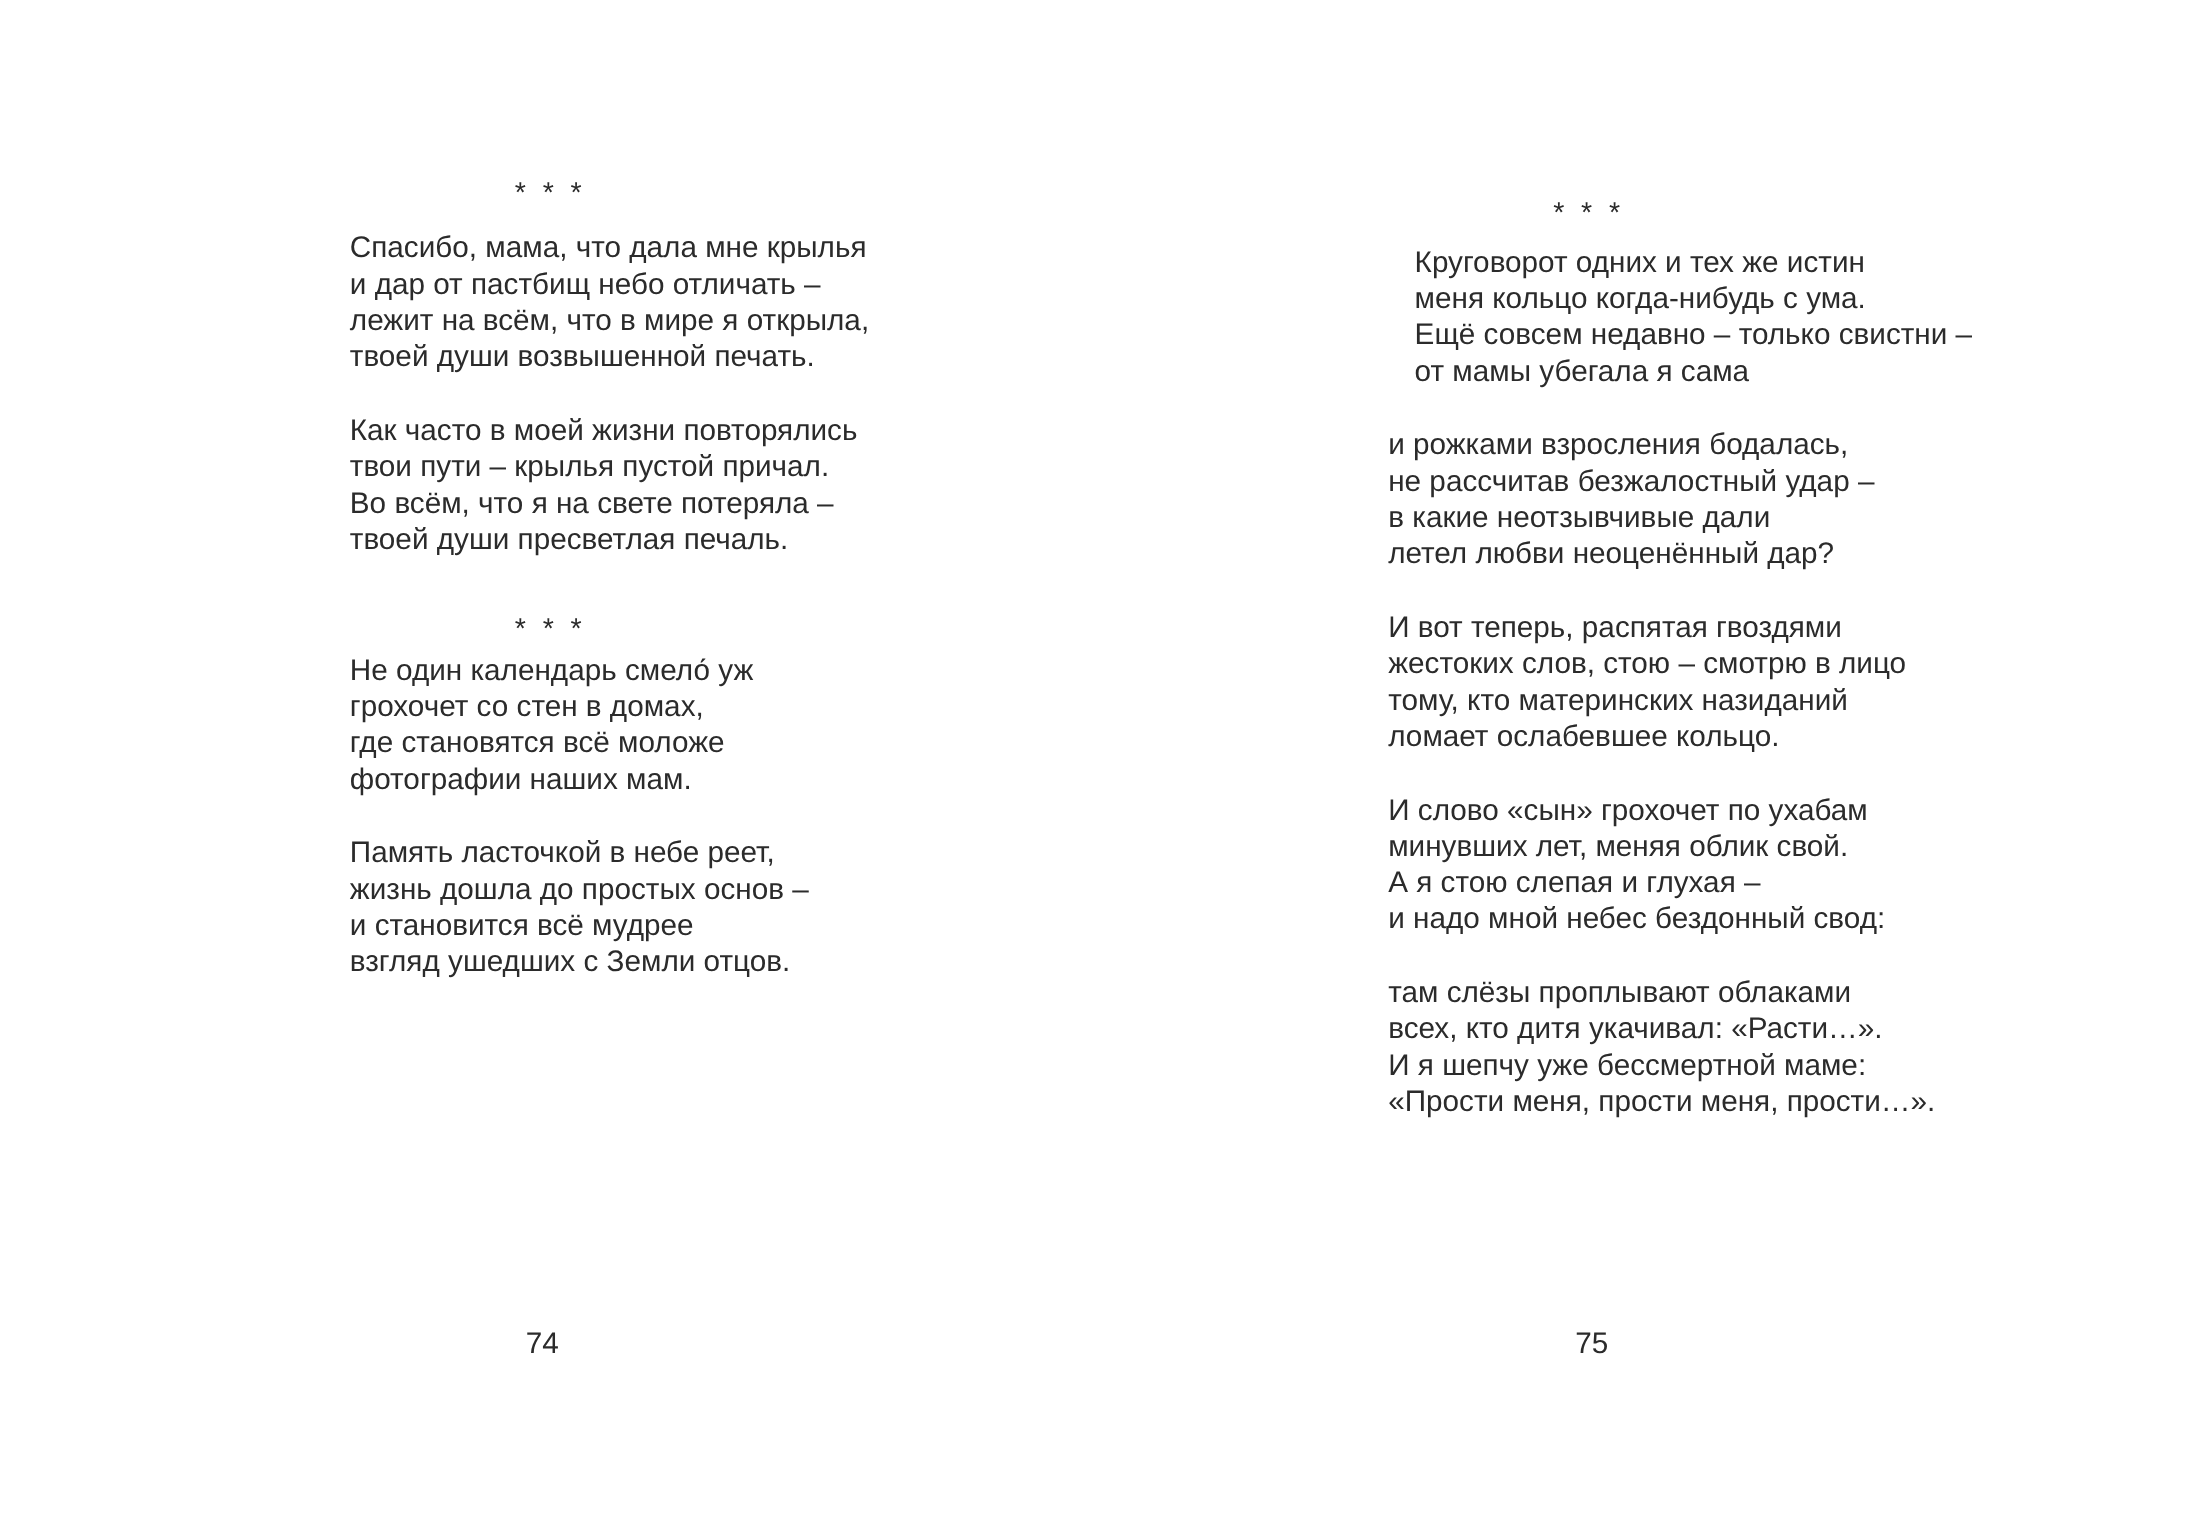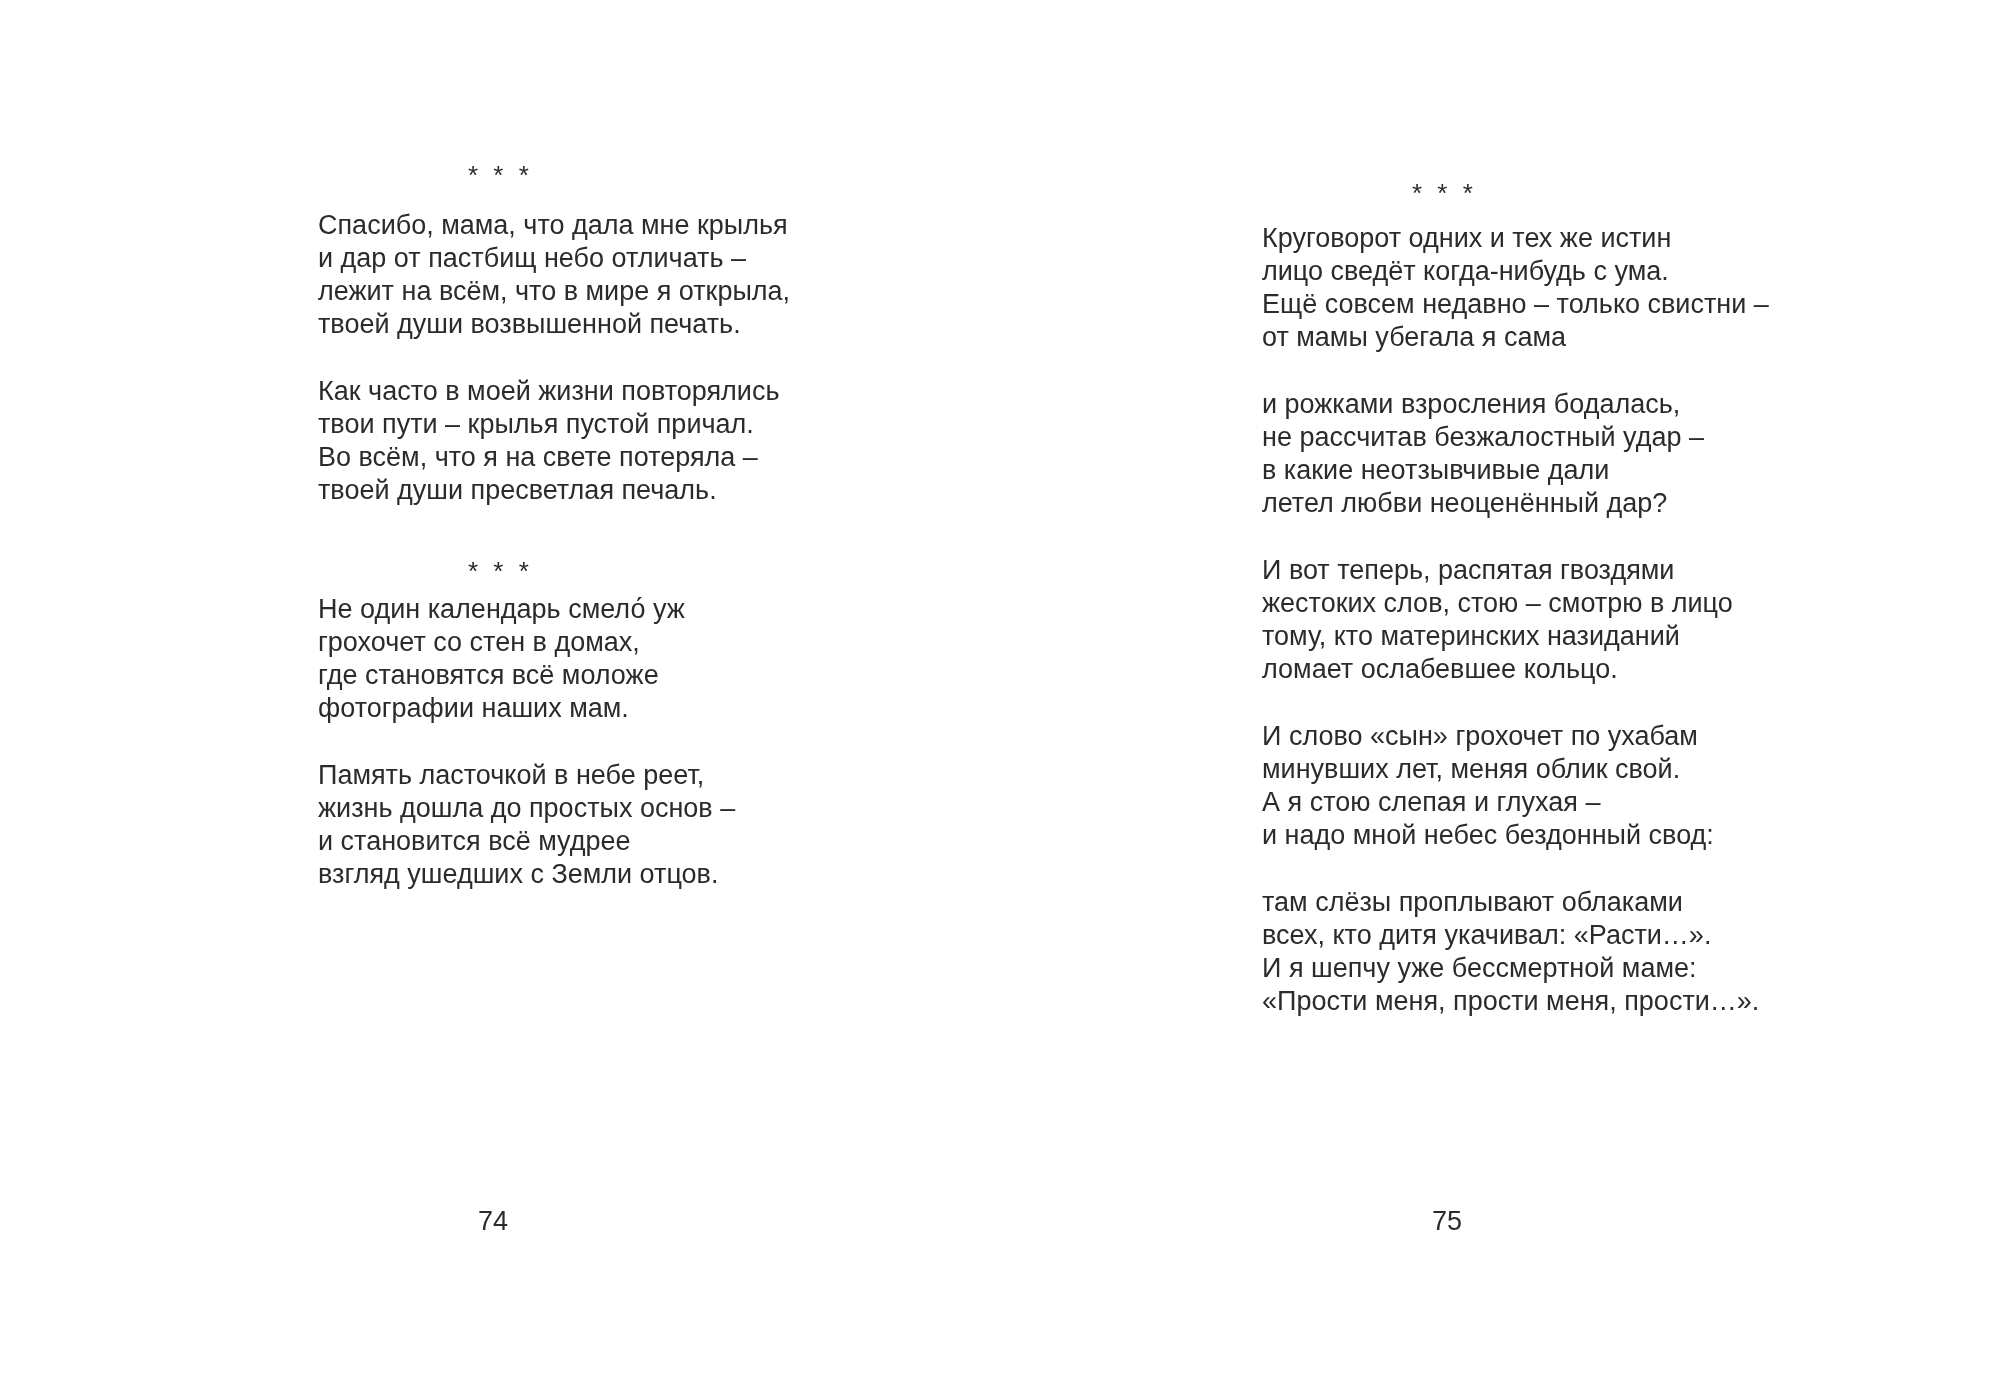--- a/index.html
+++ b/index.html
@@ -54,21 +54,21 @@
   
   #pl-marker-1 { top: 160px; }
   #pl-stanza-1 { top: 209px; }
   #pl-stanza-2 { top: 375px; }
   #pl-marker-2 { top: 556px; }
   #pl-stanza-3 { top: 593px; }
   #pl-stanza-4 { top: 759px; }
 
   
   #pr-marker-1 { top: 178px; }
-  #pr-stanza-1 { top: 222px; }
+  #pr-stanza-1 { top: 222px; margin-left: 24px; }
   #pr-stanza-2 { top: 388px; }
   #pr-stanza-3 { top: 554px; }
   #pr-stanza-4 { top: 720px; }
   #pr-stanza-5 { top: 886px; }
 </style>
 </head>
 <body>
 
 <div id="page-left" class="page-col">
 
@@ -106,21 +106,21 @@
 
   <div class="page-number">74</div>
 </div>
 
 <div id="page-right" class="page-col">
 
   <div id="pr-marker-1" class="poem-marker">* * *</div>
 
   <div id="pr-stanza-1" class="stanza">
     <div class="line">Круговорот одних и тех же истин</div>
-    <div class="line">лицо сведёт когда-нибудь с ума.</div>
+    <div class="line">меня кольцо когда-нибудь с ума.</div>
     <div class="line">Ещё совсем недавно – только свистни –</div>
     <div class="line">от мамы убегала я сама</div>
   </div>
 
   <div id="pr-stanza-2" class="stanza">
     <div class="line">и рожками взросления бодалась,</div>
     <div class="line">не рассчитав безжалостный удар –</div>
     <div class="line">в какие неотзывчивые дали</div>
     <div class="line">летел любви неоценённый дар?</div>
   </div>

